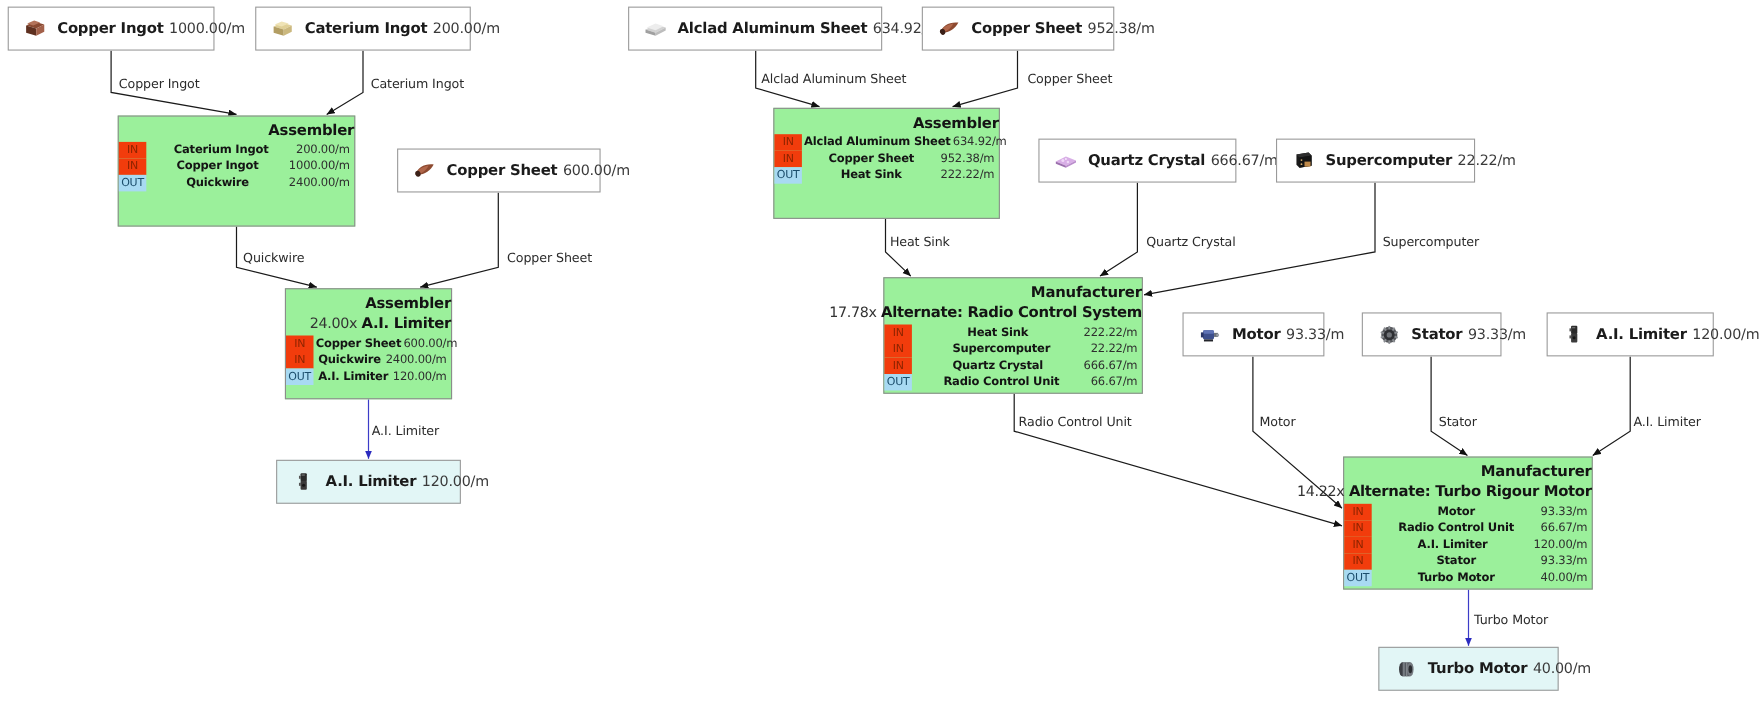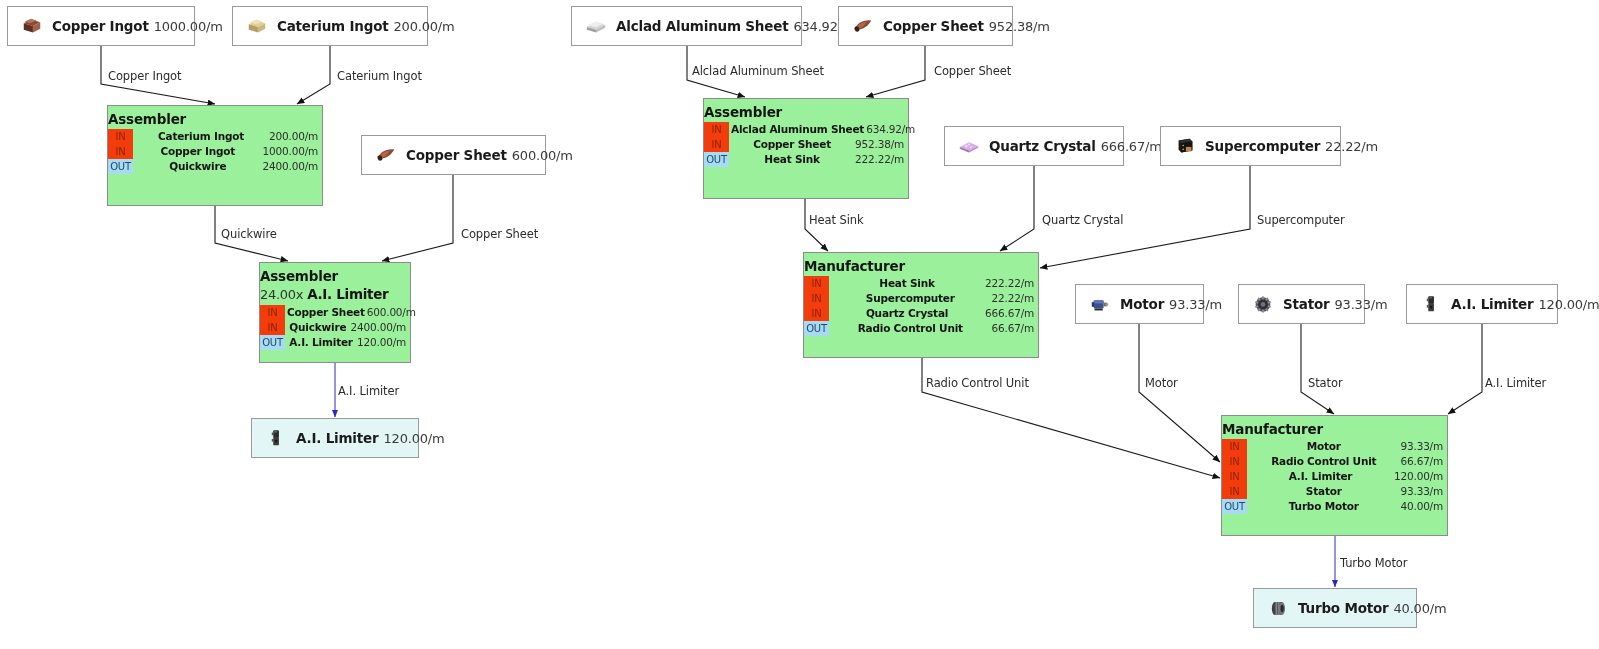--- a/index.html
+++ b/index.html
@@ -67,21 +67,21 @@
   }
 
   
   .machine-node {
     position: absolute;
     box-sizing: border-box;
     border: 1px solid #8c8c8c;
     background: #9bf09b;
     display: flex;
     flex-direction: column;
-    align-items: flex-start;
+    align-items: flex-end;
     padding-top: 5px;
   }
   .machine-node .mtitle {
     font-weight: bold;
     font-size: 13.5px;
     color: #141414;
     letter-spacing: -0.2px;
     line-height: 17px;
   }
   .machine-node .mrecipe {
@@ -248,20 +248,21 @@
           </div>
           <div class="mrow">
             <div class="badge out">OUT</div>
             <div class="iname">Heat Sink</div>
             <div class="irate">222.22/m</div>
           </div>
         </div>
       </div>
       <div class="machine-node" style="left: 803px; top: 252px; width: 236px; height: 106px;">
         <div class="mtitle">Manufacturer</div>
+        <div class="mrecipe"><span class="mult">17.78x</span> <span class="rname">Alternate: Radio Control System</span></div>
         <div class="rows">
           <div class="mrow">
             <div class="badge in">IN</div>
             <div class="iname">Heat Sink</div>
             <div class="irate">222.22/m</div>
           </div>
           <div class="mrow">
             <div class="badge in">IN</div>
             <div class="iname">Supercomputer</div>
             <div class="irate">22.22/m</div>
@@ -273,20 +274,21 @@
           </div>
           <div class="mrow">
             <div class="badge out">OUT</div>
             <div class="iname">Radio Control Unit</div>
             <div class="irate">66.67/m</div>
           </div>
         </div>
       </div>
       <div class="machine-node" style="left: 1221px; top: 415px; width: 227px; height: 121px;">
         <div class="mtitle">Manufacturer</div>
+        <div class="mrecipe"><span class="mult">14.22x</span> <span class="rname">Alternate: Turbo Rigour Motor</span></div>
         <div class="rows">
           <div class="mrow">
             <div class="badge in">IN</div>
             <div class="iname">Motor</div>
             <div class="irate">93.33/m</div>
           </div>
           <div class="mrow">
             <div class="badge in">IN</div>
             <div class="iname">Radio Control Unit</div>
             <div class="irate">66.67/m</div>

